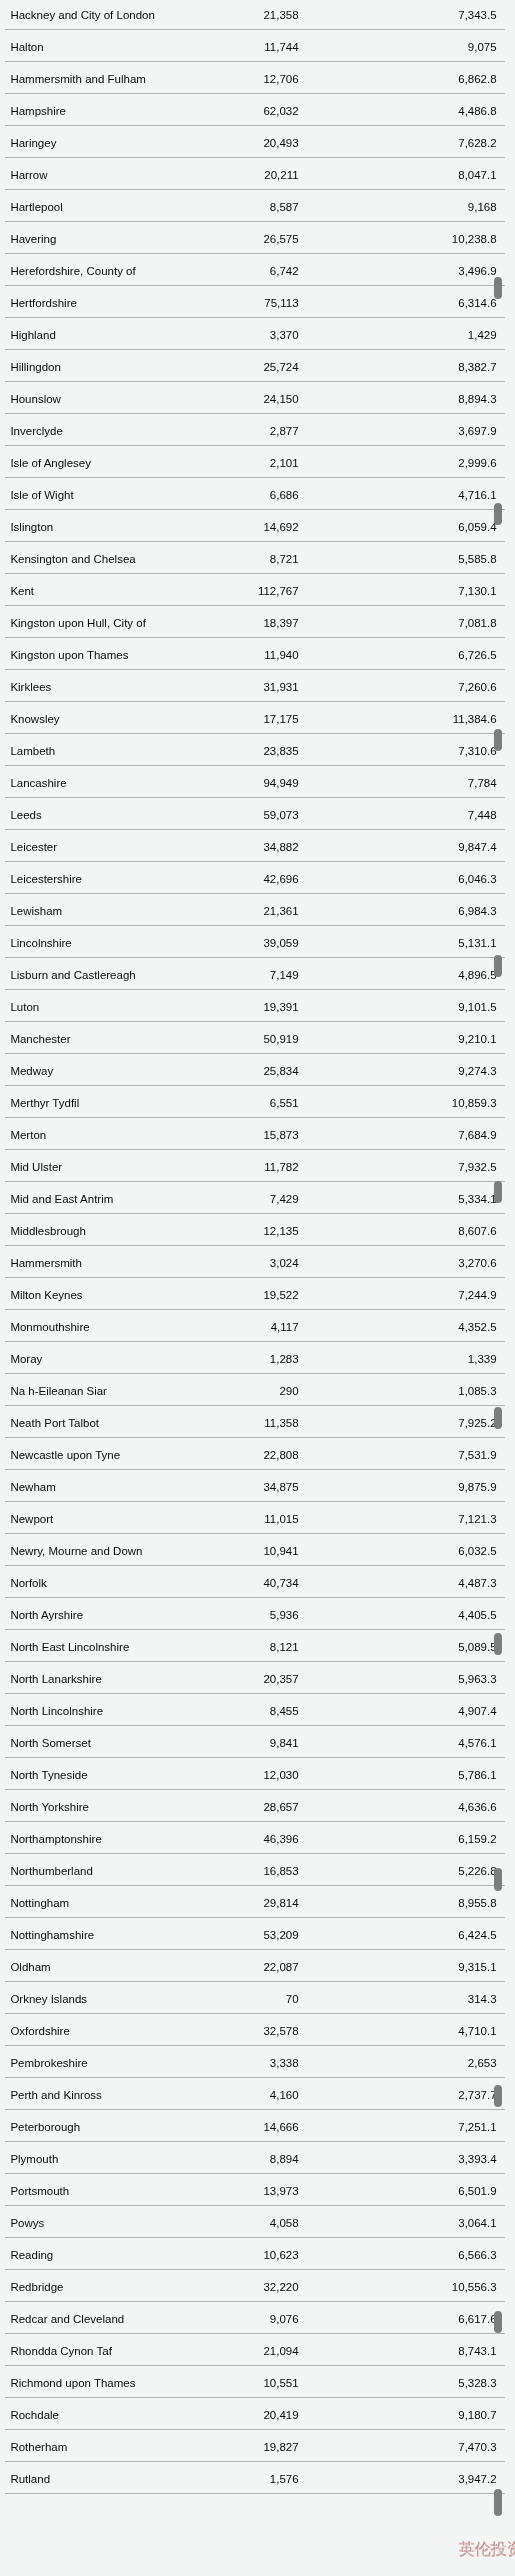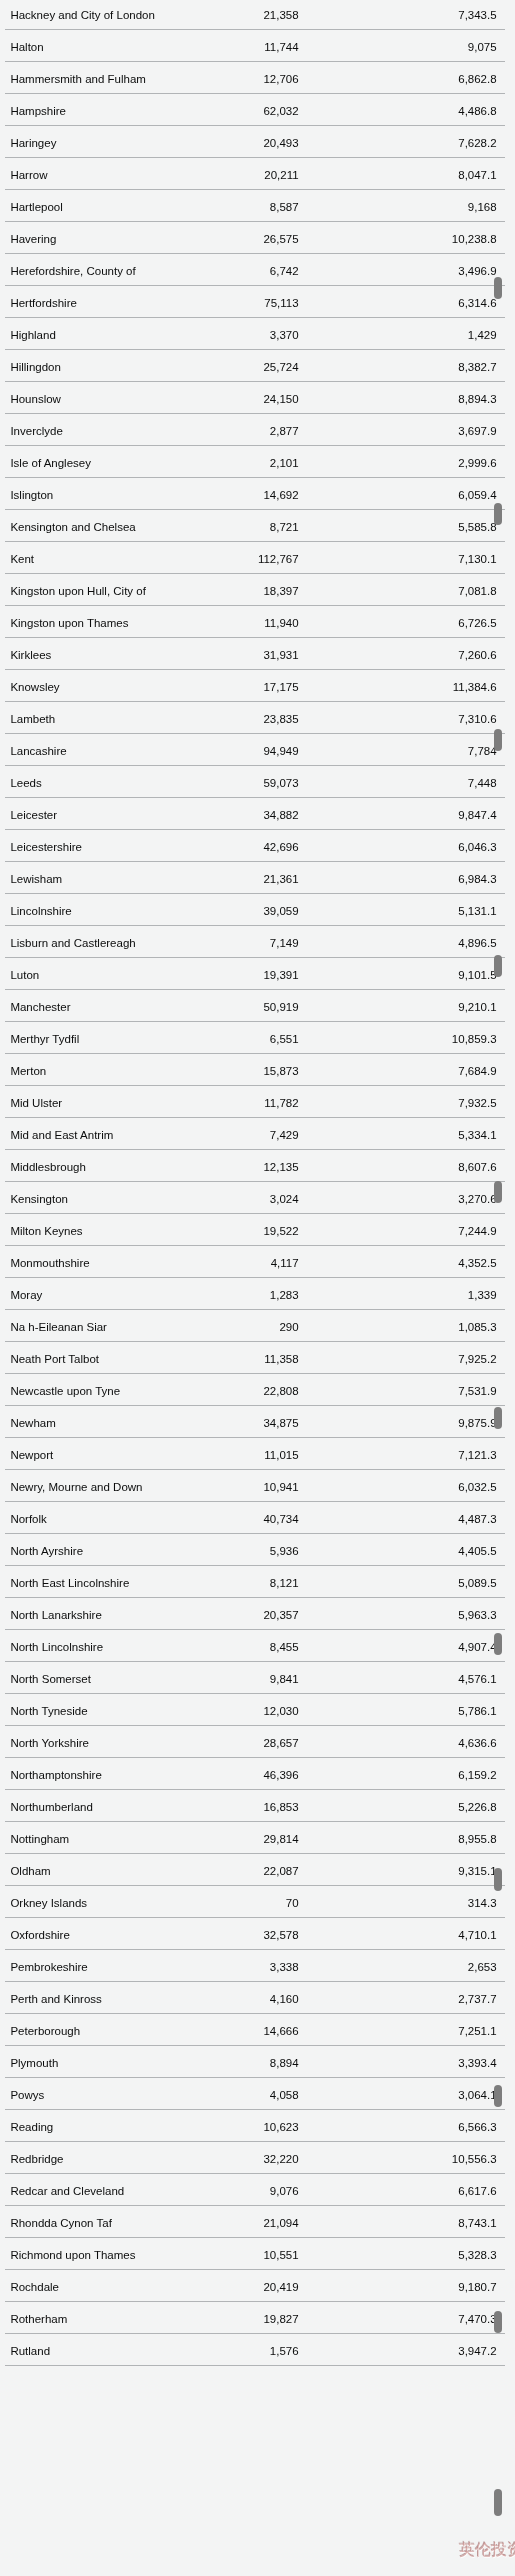--- a/index.html
+++ b/index.html
@@ -122,20 +122,25 @@
     <div class="cell num">2,877</div>
     <div class="cell num">3,697.9</div>
   </div>
 
   <div class="row">
     <div class="cell name">Isle of Anglesey</div>
     <div class="cell num">2,101</div>
     <div class="cell num">2,999.6</div>
   </div>
 
+  <div class="row">
+    <div class="cell name">Isle of Wight</div>
+    <div class="cell num">6,686</div>
+    <div class="cell num">4,716.1</div>
+  </div>
 
   <div class="row">
     <div class="cell name">Islington</div>
     <div class="cell num">14,692</div>
     <div class="cell num">6,059.4</div>
   </div>
 
   <div class="row">
     <div class="cell name">Kensington and Chelsea</div>
     <div class="cell num">8,721</div>
@@ -226,20 +231,25 @@
     <div class="cell num">19,391</div>
     <div class="cell num">9,101.5</div>
   </div>
 
   <div class="row">
     <div class="cell name">Manchester</div>
     <div class="cell num">50,919</div>
     <div class="cell num">9,210.1</div>
   </div>
 
+  <div class="row">
+    <div class="cell name">Medway</div>
+    <div class="cell num">25,834</div>
+    <div class="cell num">9,274.3</div>
+  </div>
 
   <div class="row">
     <div class="cell name">Merthyr Tydfil</div>
     <div class="cell num">6,551</div>
     <div class="cell num">10,859.3</div>
   </div>
 
   <div class="row">
     <div class="cell name">Merton</div>
     <div class="cell num">15,873</div>
@@ -258,21 +268,21 @@
     <div class="cell num">5,334.1</div>
   </div>
 
   <div class="row">
     <div class="cell name">Middlesbrough</div>
     <div class="cell num">12,135</div>
     <div class="cell num">8,607.6</div>
   </div>
 
   <div class="row">
-    <div class="cell name">Kensington</div>
+    <div class="cell name">Hammersmith</div>
     <div class="cell num">3,024</div>
     <div class="cell num">3,270.6</div>
   </div>
 
   <div class="row">
     <div class="cell name">Milton Keynes</div>
     <div class="cell num">19,522</div>
     <div class="cell num">7,244.9</div>
   </div>
 
@@ -383,20 +393,25 @@
     <div class="cell num">16,853</div>
     <div class="cell num">5,226.8</div>
   </div>
 
   <div class="row">
     <div class="cell name">Nottingham</div>
     <div class="cell num">29,814</div>
     <div class="cell num">8,955.8</div>
   </div>
 
+  <div class="row">
+    <div class="cell name">Nottinghamshire</div>
+    <div class="cell num">53,209</div>
+    <div class="cell num">6,424.5</div>
+  </div>
 
   <div class="row">
     <div class="cell name">Oldham</div>
     <div class="cell num">22,087</div>
     <div class="cell num">9,315.1</div>
   </div>
 
   <div class="row">
     <div class="cell name">Orkney Islands</div>
     <div class="cell num">70</div>
@@ -426,20 +441,25 @@
     <div class="cell num">14,666</div>
     <div class="cell num">7,251.1</div>
   </div>
 
   <div class="row">
     <div class="cell name">Plymouth</div>
     <div class="cell num">8,894</div>
     <div class="cell num">3,393.4</div>
   </div>
 
+  <div class="row">
+    <div class="cell name">Portsmouth</div>
+    <div class="cell num">13,973</div>
+    <div class="cell num">6,501.9</div>
+  </div>
 
   <div class="row">
     <div class="cell name">Powys</div>
     <div class="cell num">4,058</div>
     <div class="cell num">3,064.1</div>
   </div>
 
   <div class="row">
     <div class="cell name">Reading</div>
     <div class="cell num">10,623</div>

